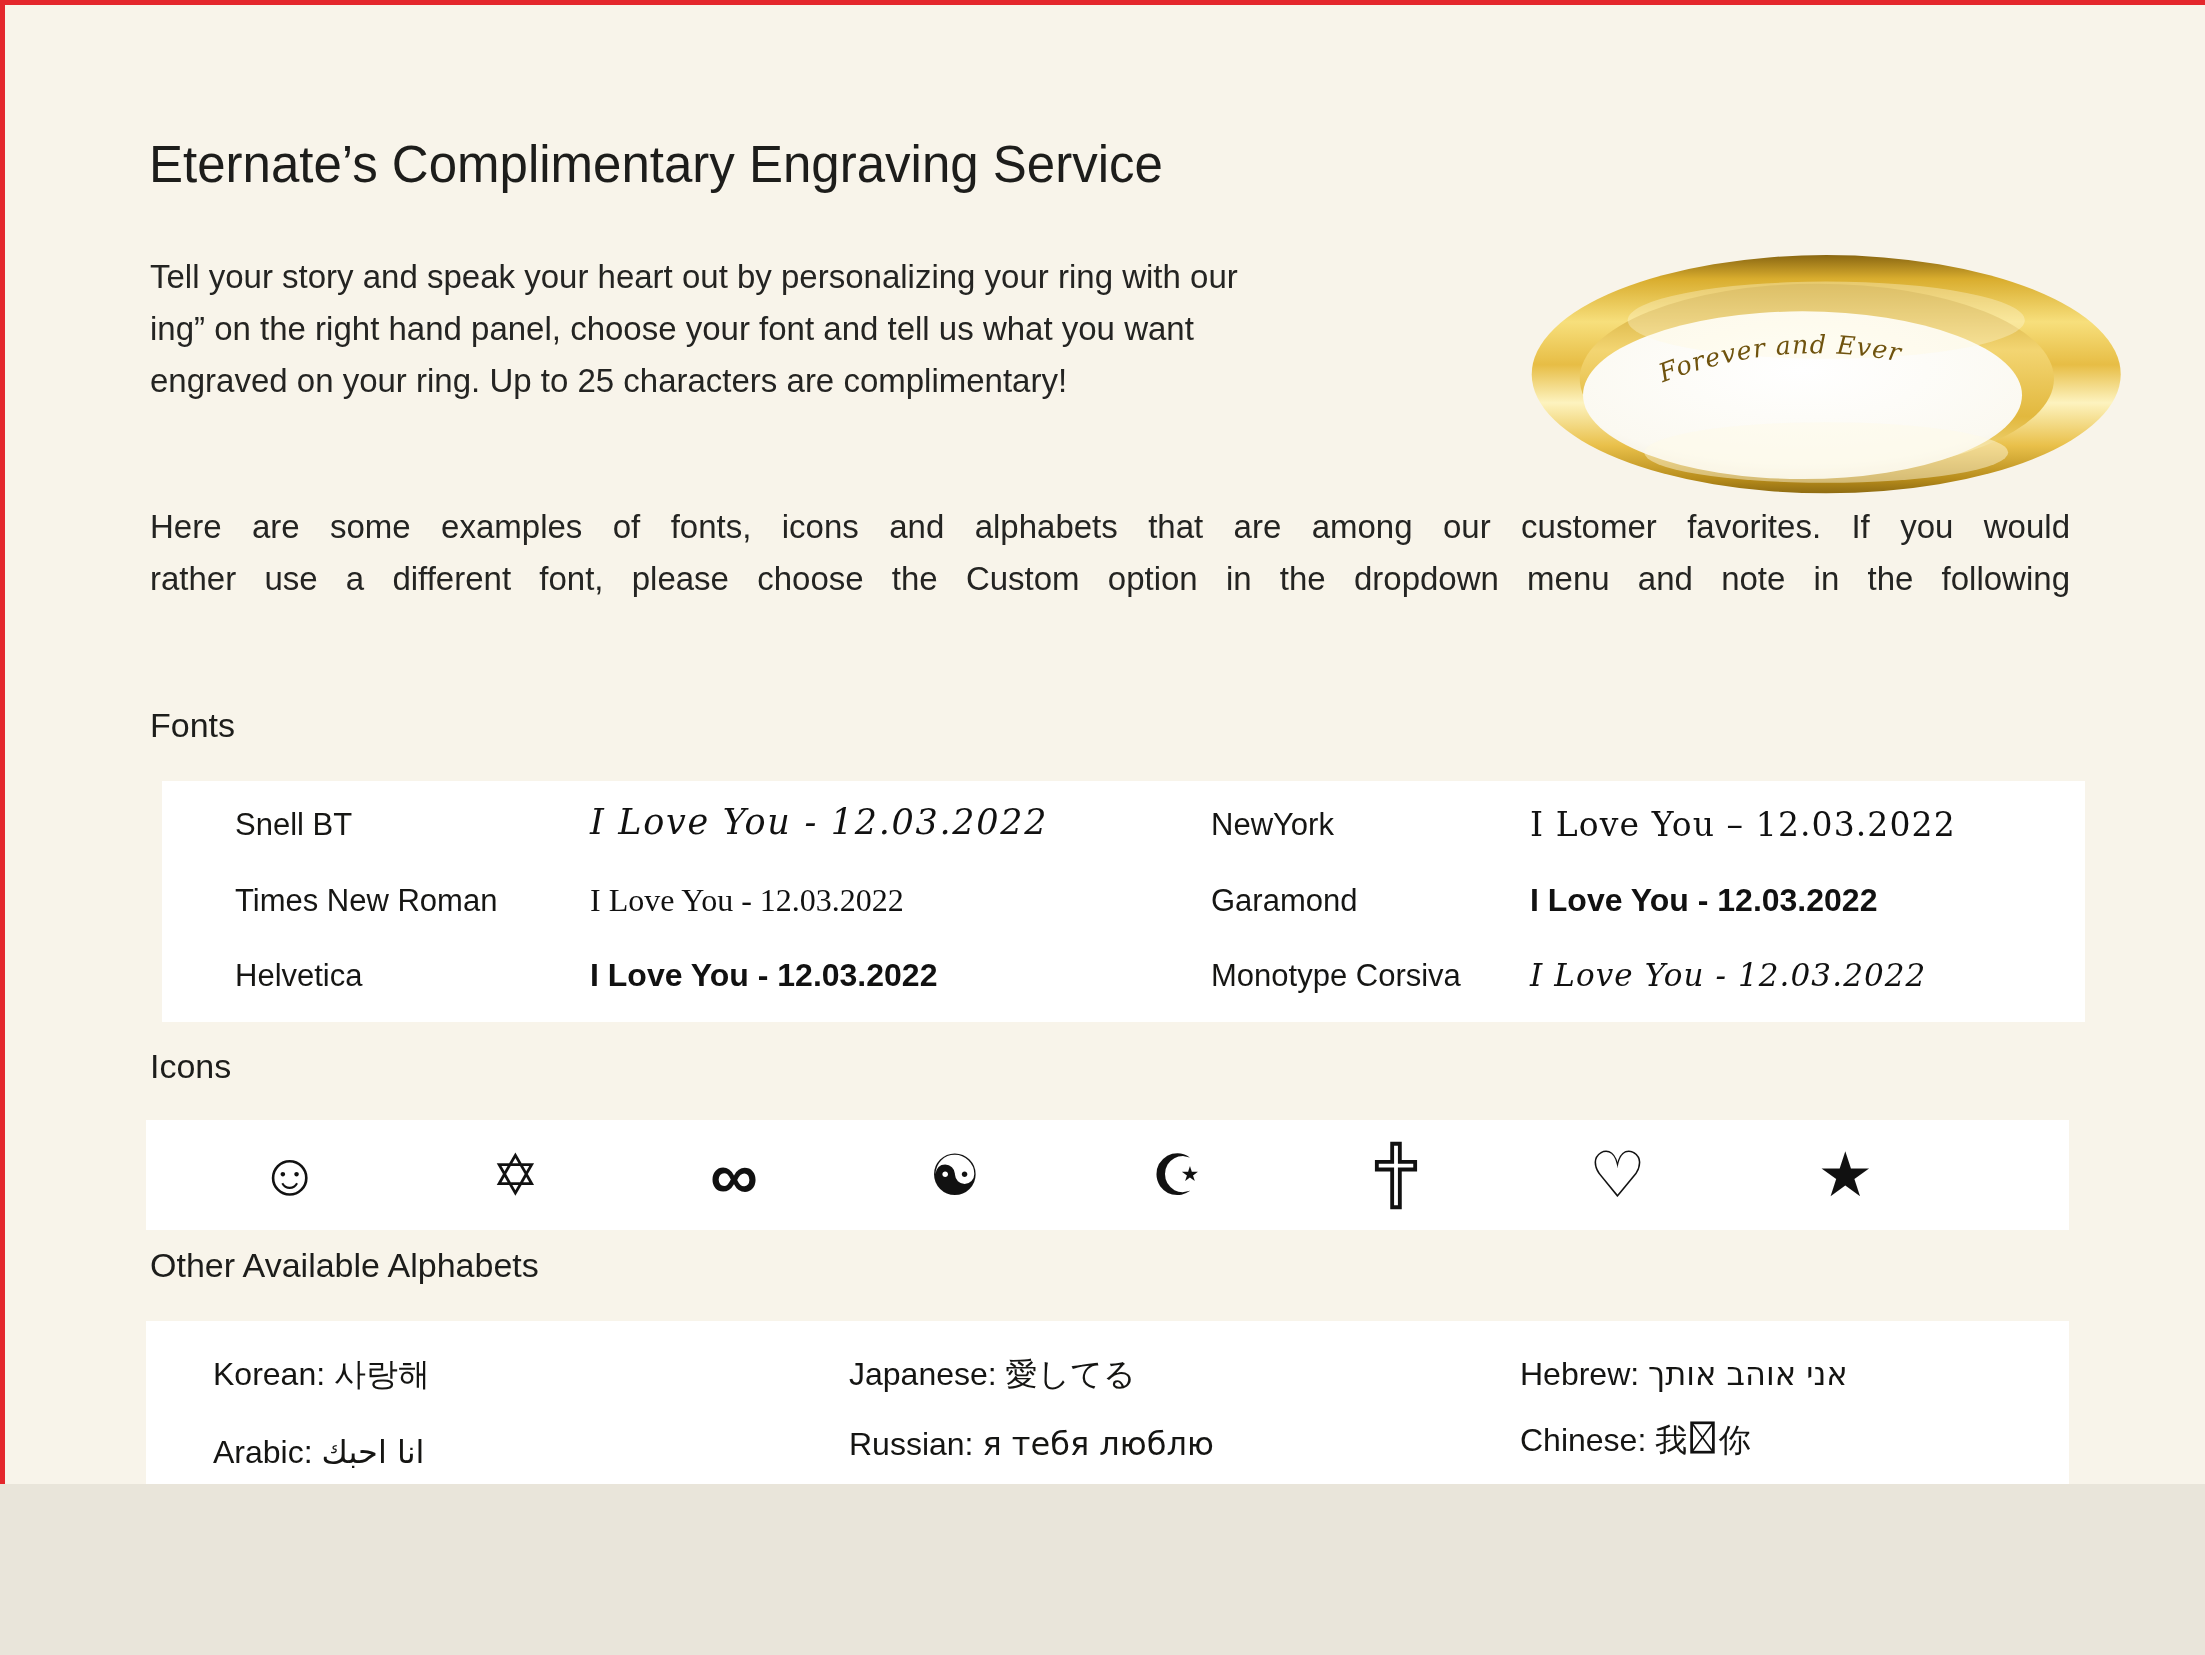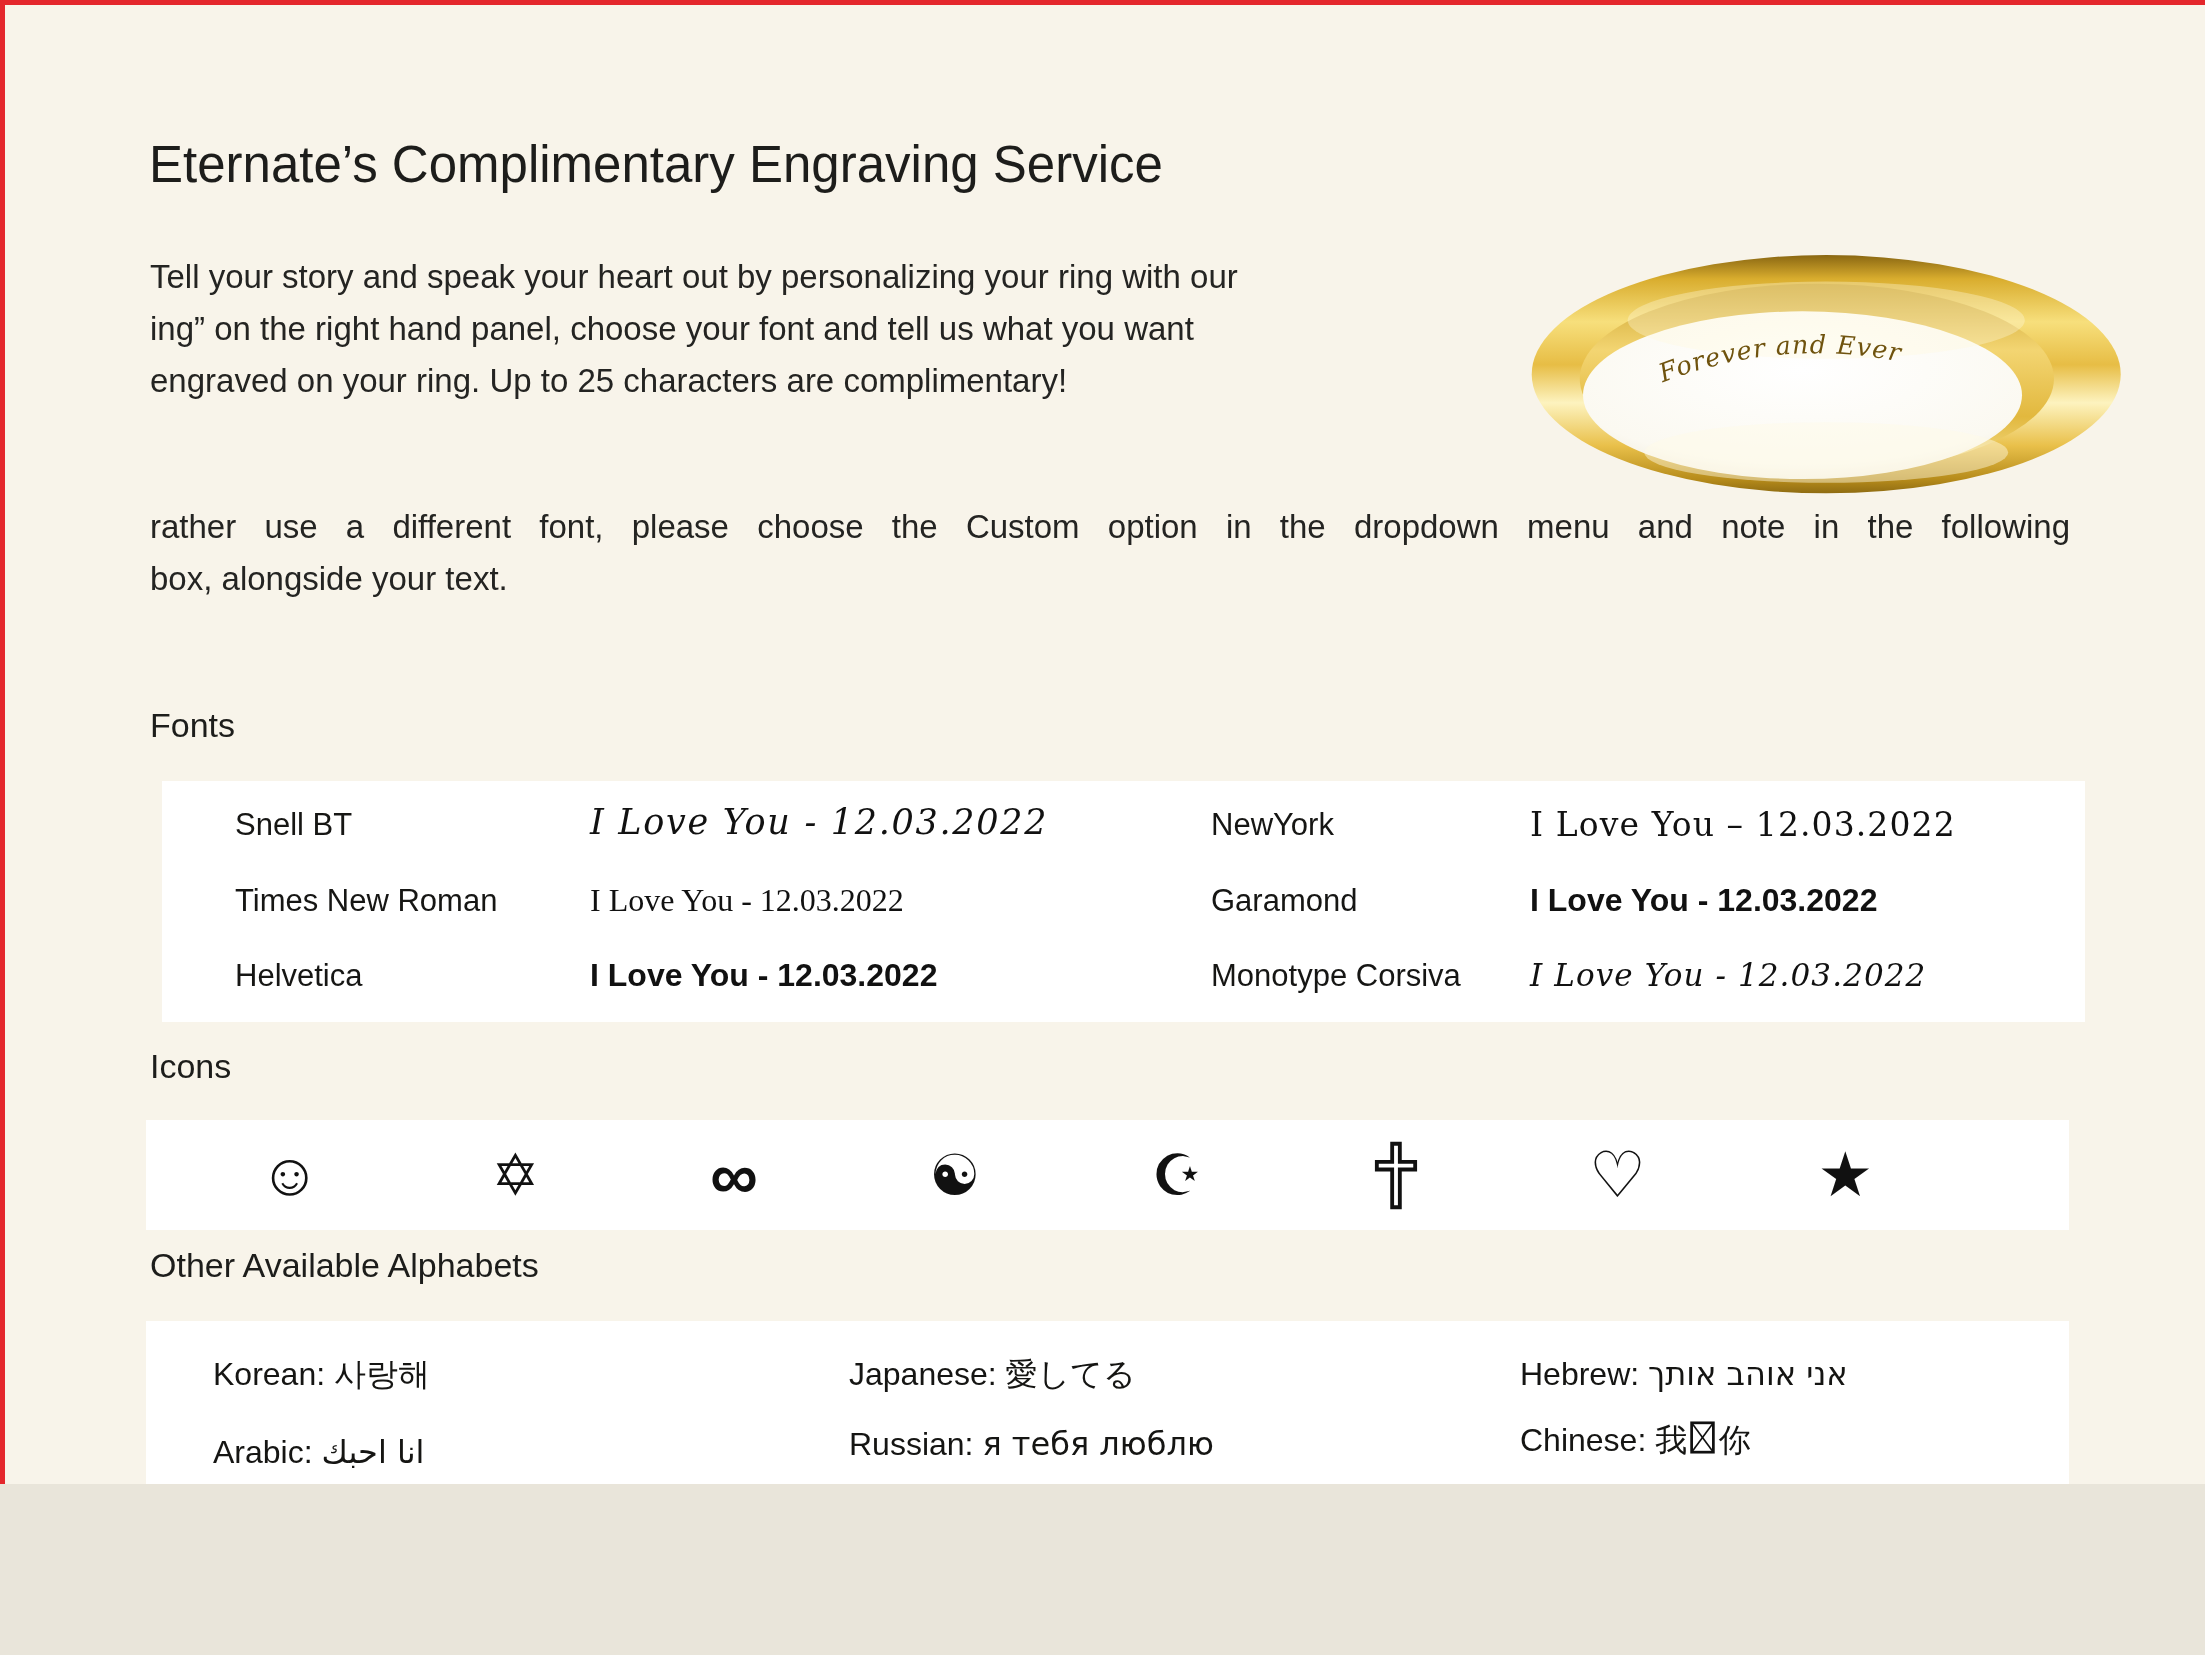--- a/index.html
+++ b/index.html
@@ -97,22 +97,22 @@
       <ellipse cx="494" cy="256" rx="398" ry="152" fill="url(#holeShade)"></ellipse>
       <ellipse cx="537" cy="120" rx="360" ry="70" fill="#fff8dc" opacity="0.35"></ellipse>
       <ellipse cx="537" cy="360" rx="330" ry="55" fill="#fffbe6" opacity="0.45"></ellipse>
       <text font-family="DejaVu Serif, Liberation Serif, serif" font-style="italic" font-size="46" fill="#6f530e" letter-spacing="2">
         <textPath href="#engravePath" startOffset="6">Forever and Ever</textPath>
       </text>
     </svg>
   </div>
 
   <div class="abs para para-wide" style="left:150px;top:501px;">
+    <div class="ln jline">Here are some examples of fonts, icons and alphabets that are among our customer favorites. If you would</div>
     <div class="ln jline">rather use a different font, please choose the Custom option in the dropdown menu and note in the following</div>
-    <div class="ln">box, alongside your text.</div>
   </div>
 
   <div class="abs section-label" style="left:150px;top:705px;">Fonts</div>
   <div class="abs panel fonts-panel" style="background: rgb(255, 255, 255); margin-left: 16px;">
 
     <div class="fcell fname" style="left:73px;top:24px;">Snell BT</div>
     <div class="fcell fsample f-snell" style="left:428px;top:22px;">I Love You - 12.03.2022</div>
     <div class="fcell fname" style="left:73px;top:100px;">Times New Roman</div>
     <div class="fcell fsample f-times" style="left:428px;top:100px;">I Love You - 12.03.2022</div>
     <div class="fcell fname" style="left:73px;top:175px;">Helvetica</div>

